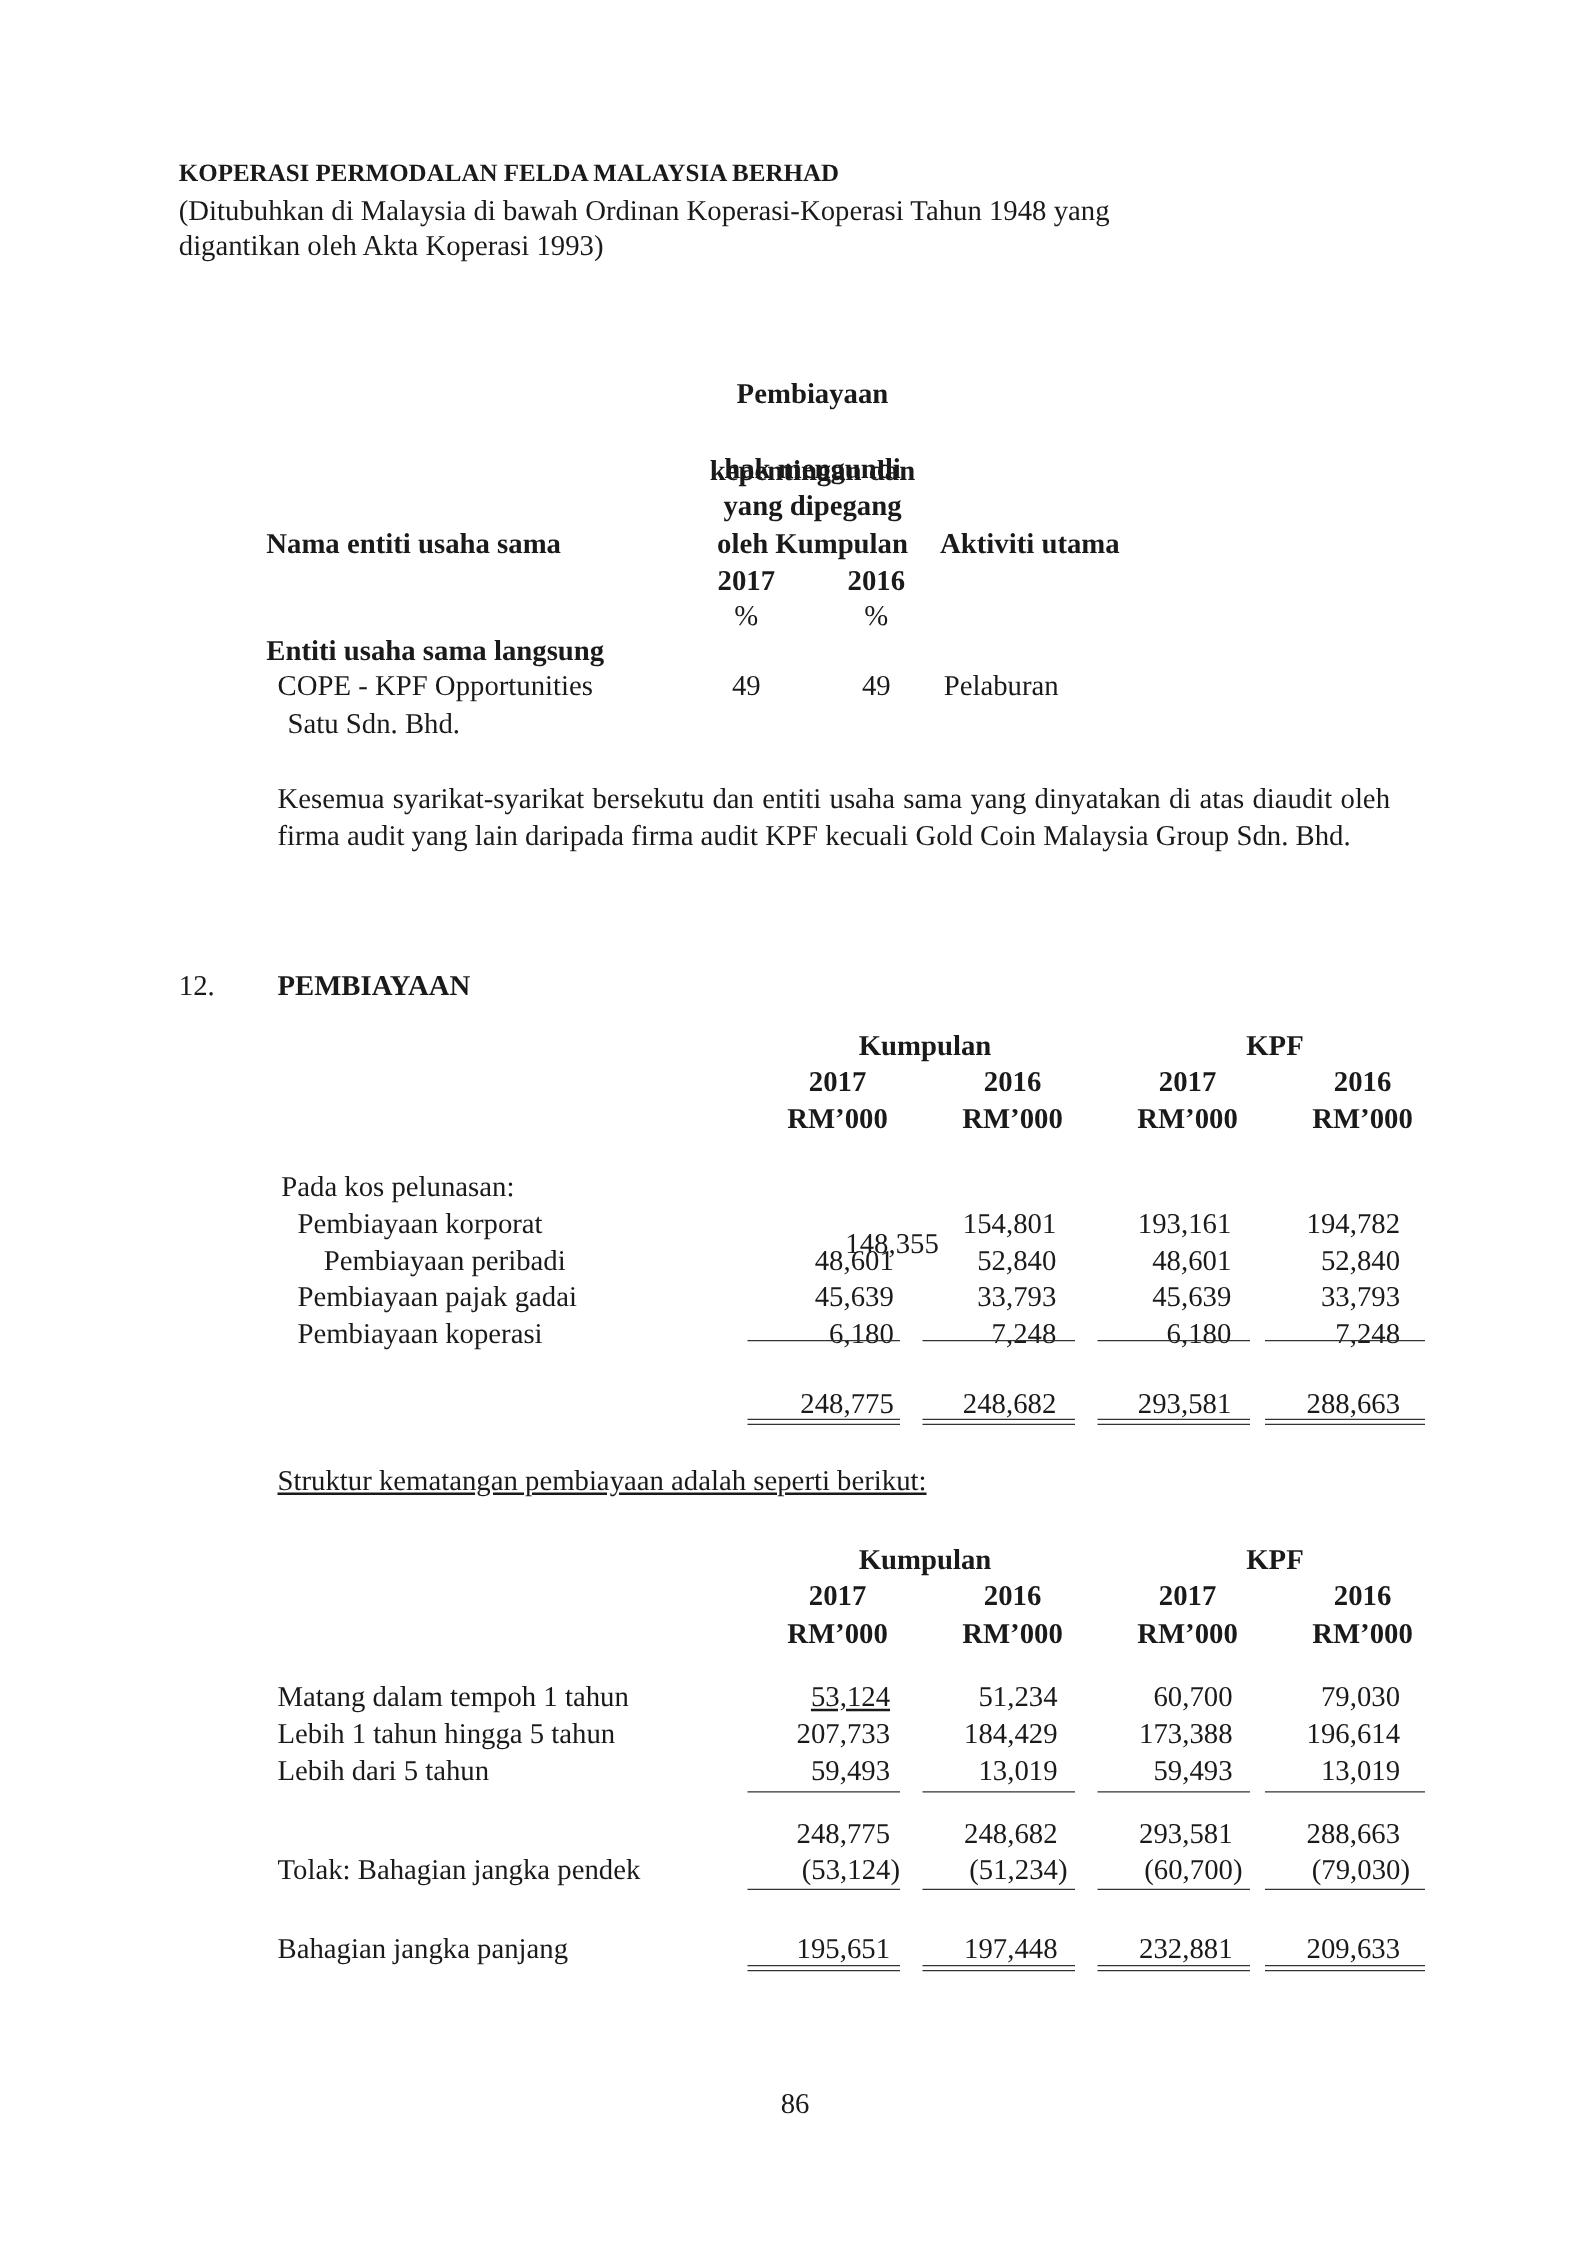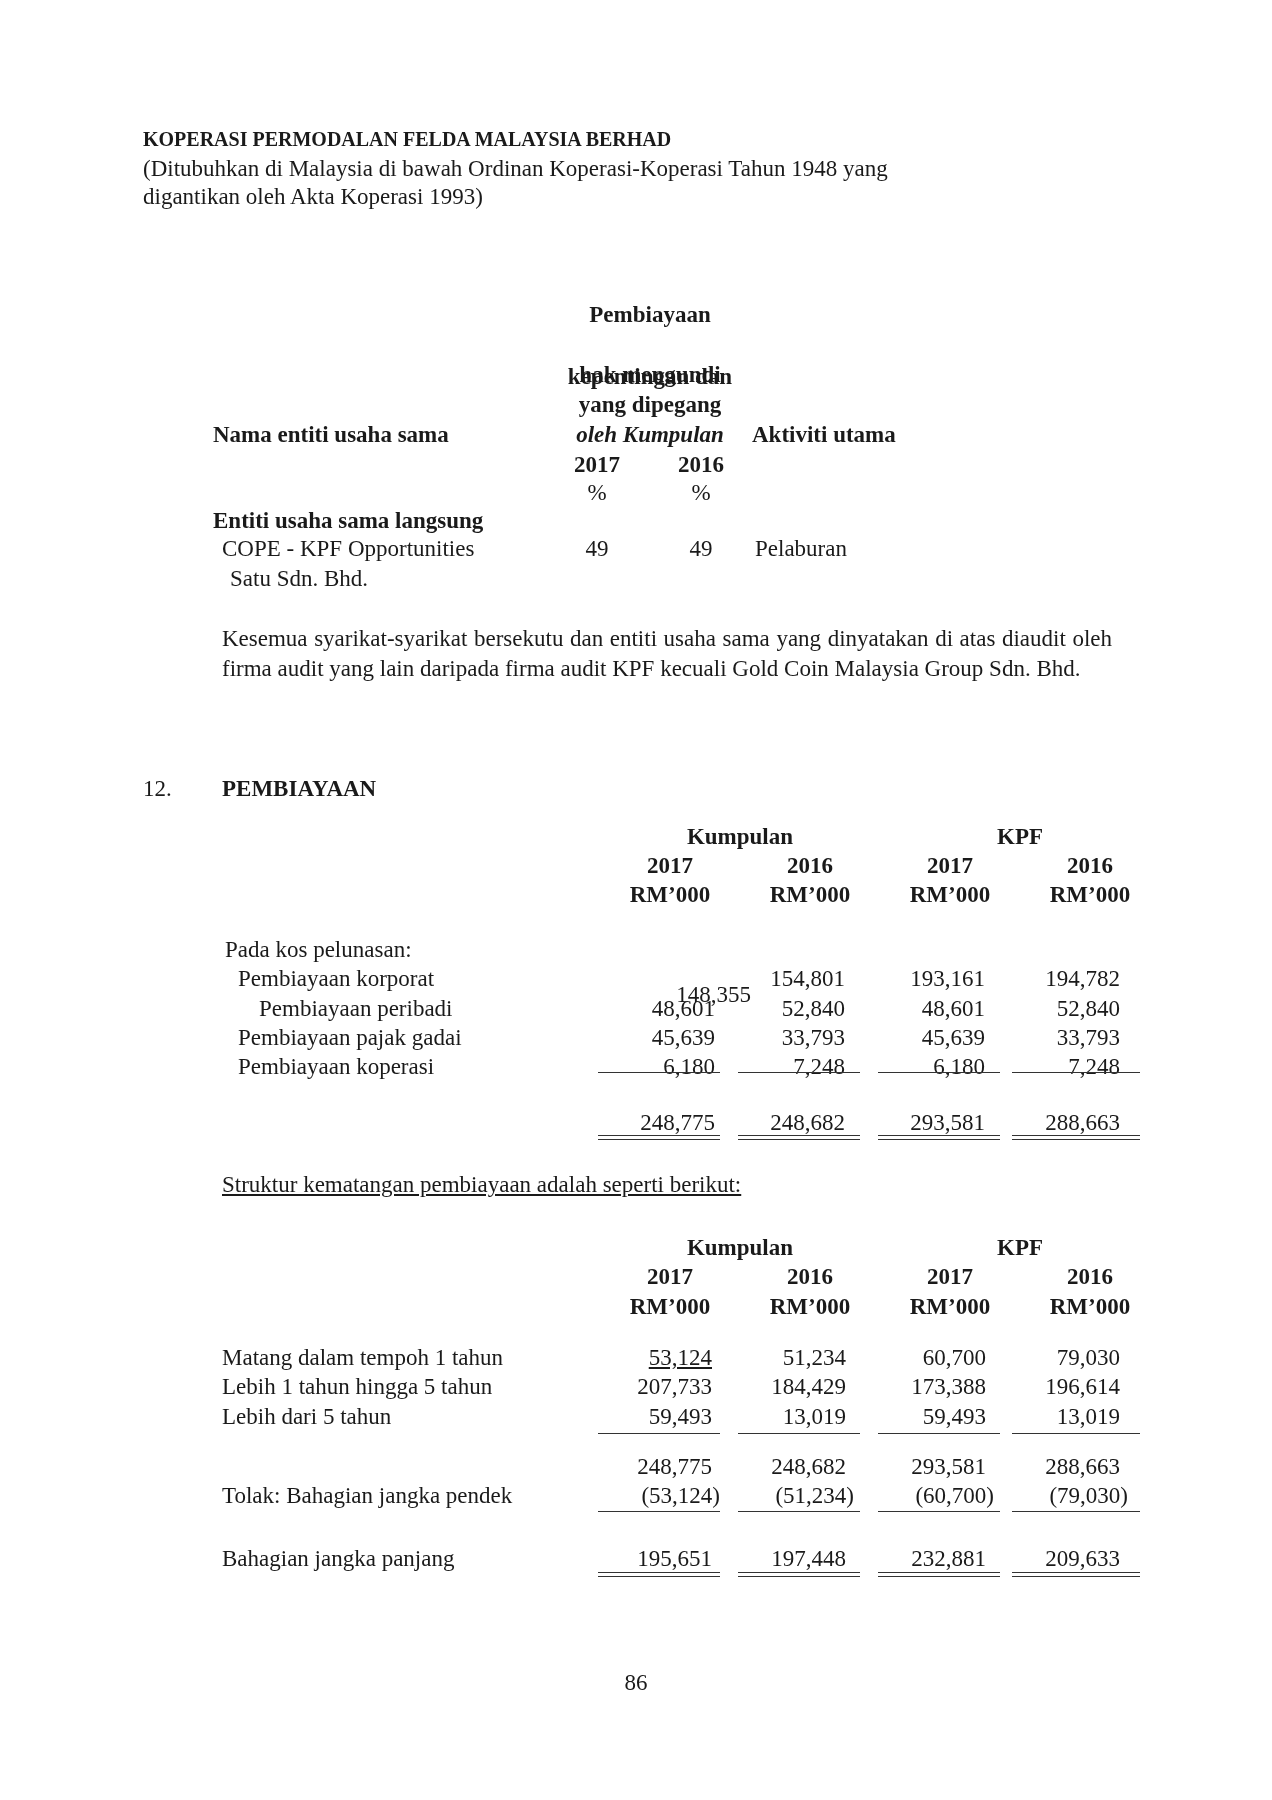--- a/index.html
+++ b/index.html
@@ -17,21 +17,21 @@
 
 <div class="abs b" style="left:143px;top:128px;font-size:20px;">KOPERASI PERMODALAN FELDA MALAYSIA BERHAD</div>
 <div class="abs" style="left:143px;top:156px;">(Ditubuhkan di Malaysia di bawah Ordinan Koperasi-Koperasi Tahun 1948 yang</div>
 <div class="abs" style="left:143px;top:184px;">digantikan oleh Akta Koperasi 1993)</div>
 
 <div>
   <div class="abs b c" style="left:555px;width:190px;top:302px;">Pembiayaan</div>
   <div class="abs b c" style="left:555px;width:190px;top:332px;margin-top:32px;">kepentingan dan</div>
   <div class="abs b c" style="left:555px;width:190px;top:362px;">hak mengundi</div>
   <div class="abs b c" style="left:555px;width:190px;top:392px;">yang dipegang</div>
-  <div class="abs b c" style="left:555px;width:190px;top:422px;font-style:italic;">oleh Kumpulan</div>
+  <div class="abs b c" style="left:555px;width:190px;top:422px;">oleh Kumpulan</div>
   <div class="abs b" style="left:213px;top:422px;">Nama entiti usaha sama</div>
   <div class="abs b" style="left:752px;top:422px;">Aktiviti utama</div>
   <div class="abs b c" style="left:562px;width:70px;top:452px;">2017</div>
   <div class="abs b c" style="left:666px;width:70px;top:452px;">2016</div>
   <div class="abs c" style="left:562px;width:70px;top:480px;">%</div>
   <div class="abs c" style="left:666px;width:70px;top:480px;">%</div>
   <div class="abs b" style="left:213px;top:508px;">Entiti usaha sama langsung</div>
   <div>
     <div class="abs" style="left:222px;top:536px;">COPE - KPF Opportunities</div>
     <div class="abs" style="left:230px;top:566px;">Satu Sdn. Bhd.</div>

